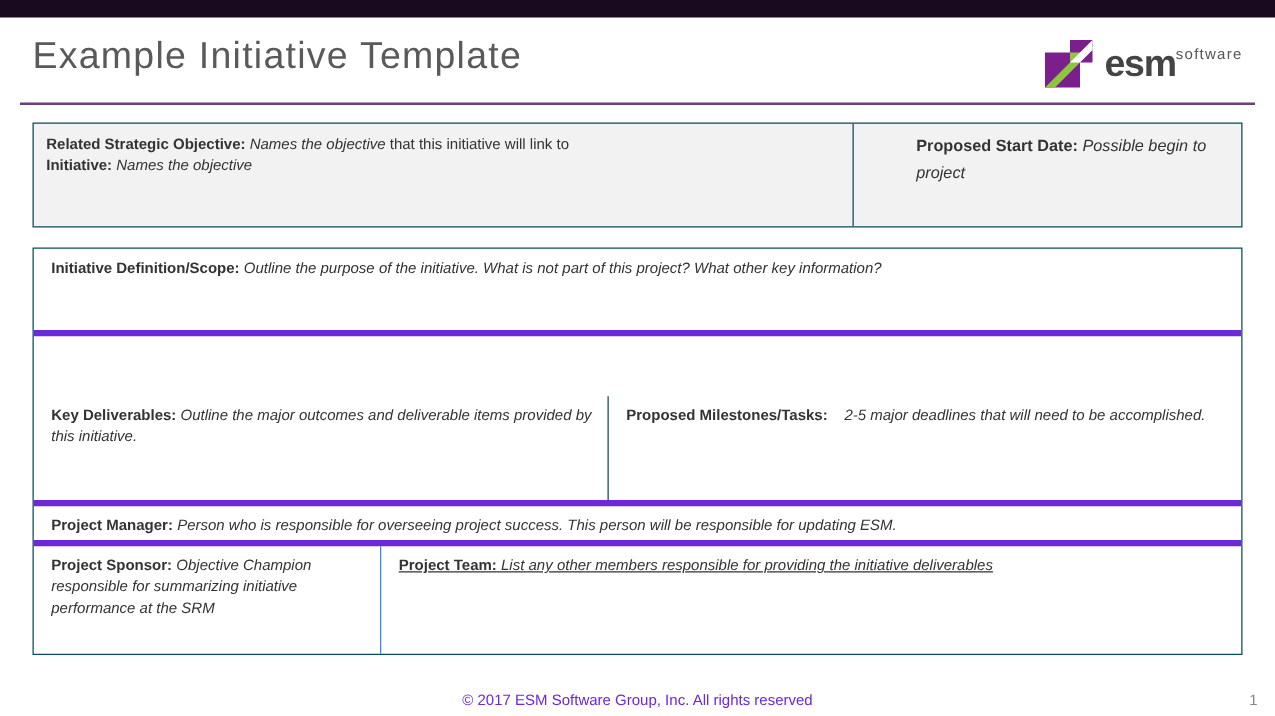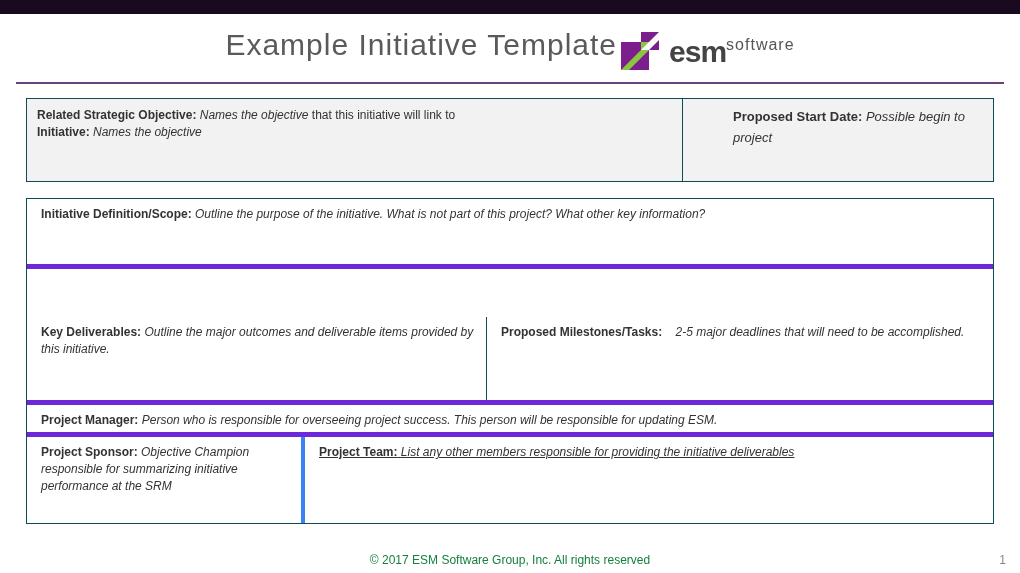--- a/index.html
+++ b/index.html
@@ -1,46 +1,46 @@
 <!DOCTYPE html>
 <html><head>
 <meta charset="utf-8">
 <style>
   * { box-sizing: border-box; margin: 0; padding: 0; }
   html, body { width: 1020px; height: 573px; font-family: Arial, Helvetica, sans-serif; background: #fff; color: #333; }
   .topbar { width: 100%; height: 14px; background: #1a0a20; }
-  .header { display: flex; justify-content: center; align-items: flex-start; padding: 14px 26px 8px 26px; }
+  .header { display: flex; justify-content: space-between; align-items: flex-start; padding: 14px 26px 8px 26px; }
   .title { font-size: 30px; color: #5a5a5a; font-weight: 400; letter-spacing: 1px; }
   .logo { display: flex; align-items: center; gap: 6px; }
   .logo-icon { width: 46px; height: 46px; position: relative; }
   .logo-text { display: flex; line-height: 0.9; }
   .logo-text .esm { font-size: 30px; font-weight: 700; color: #444; letter-spacing: -1px; }
-  .logo-text .sw  { font-size: 16px; font-weight: 400; color: #555; letter-spacing: 1px; }
+  .logo-text .sw  { font-size: 12px; font-weight: 400; color: #555; letter-spacing: 1px; }
   .divider { margin: 0 16px 14px 16px; border: none; border-top: 2px solid #6b3f78; }
   .content { padding: 0 26px; }
   .box { border: 1.5px solid #0b4c57; }
   .topbox { display: flex; background: #f2f2f2; height: 84px; gap: 40px; }
   .topbox-left { flex: 1; padding: 8px 10px; font-size: 12px; line-height: 1.4; border-right: 1.5px solid #0b4c57; }
   .topbox-right { width: 270px; padding: 8px 10px; font-size: 13px; line-height: 1.6; }
   .bold { font-weight: 700; }
   .ital { font-style: italic; }
   .mainbox { margin-top: 16px; background: #fff; }
   .row { border-bottom: 5px solid #6d28d9; }
   .row:last-child { border-bottom: none; }
   .cell { padding: 7px 10px 8px 14px; font-size: 12px; line-height: 1.4; }
   .row-scope { height: 70px; }
   .row-split { display: flex; }
   .row-deliv { height: 88px; margin-top: 48px; }
   .row-deliv .cell:first-child { width: 460px; border-right: 1px solid #0b4c57; }
   .row-deliv .cell:last-child { flex: 1; }
   .row-pm { height: 32px; }
   .row-bottom { display: flex; height: 86px; }
-  .row-bottom .cell:first-child { width: 278px; border-right: 4px solid #3b82f6; }
+  .row-bottom .cell:first-child { width: 278px; border-right: 1px solid #3b82f6; }
   .row-bottom .cell:last-child { flex: 1; text-decoration: underline; }
-  .footer { position: absolute; left: 0; bottom: 6px; width: 1020px; text-align: center; font-size: 12px; color: #15803d; }
+  .footer { position: absolute; left: 0; bottom: 6px; width: 1020px; text-align: center; font-size: 12px; color: #6d28d9; }
   .pagenum { position: absolute; right: 14px; bottom: 6px; font-size: 12px; color: #888; }
   body { position: relative; }
 </style>
 </head>
 <body>
 
 <div class="topbar"></div>
 
 <div class="header">
   <div class="title">Example Initiative Template</div>

